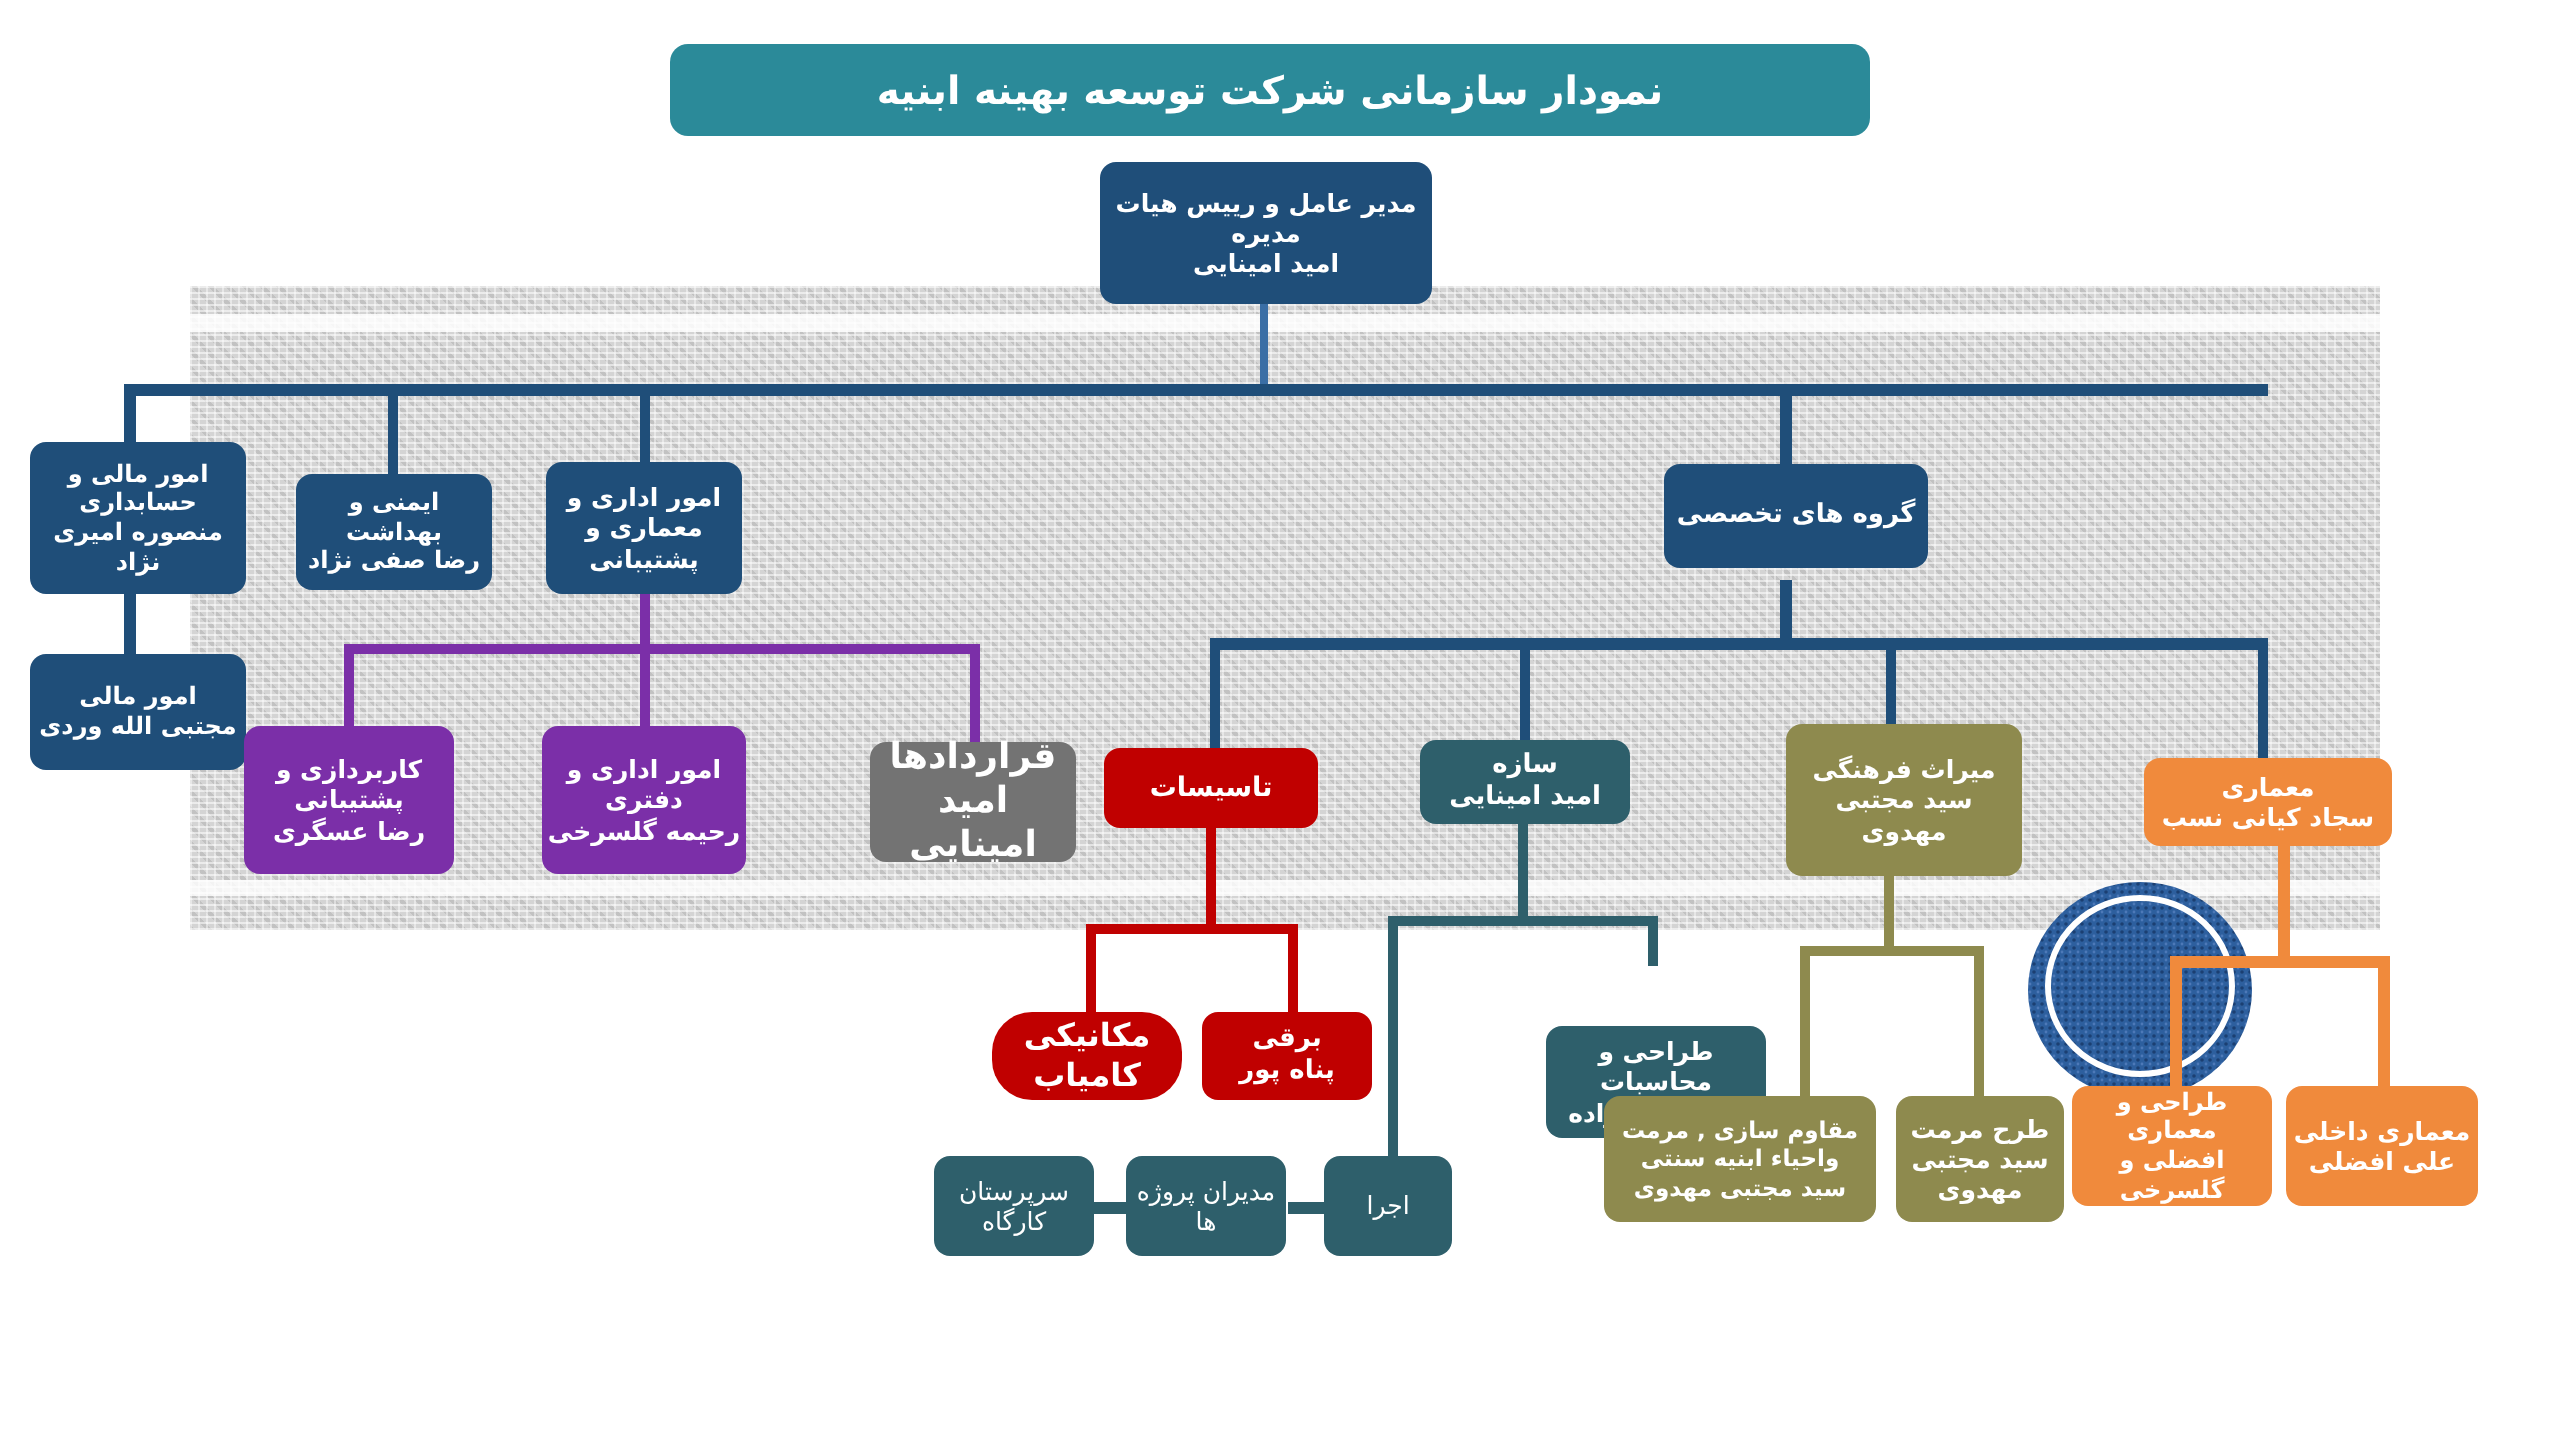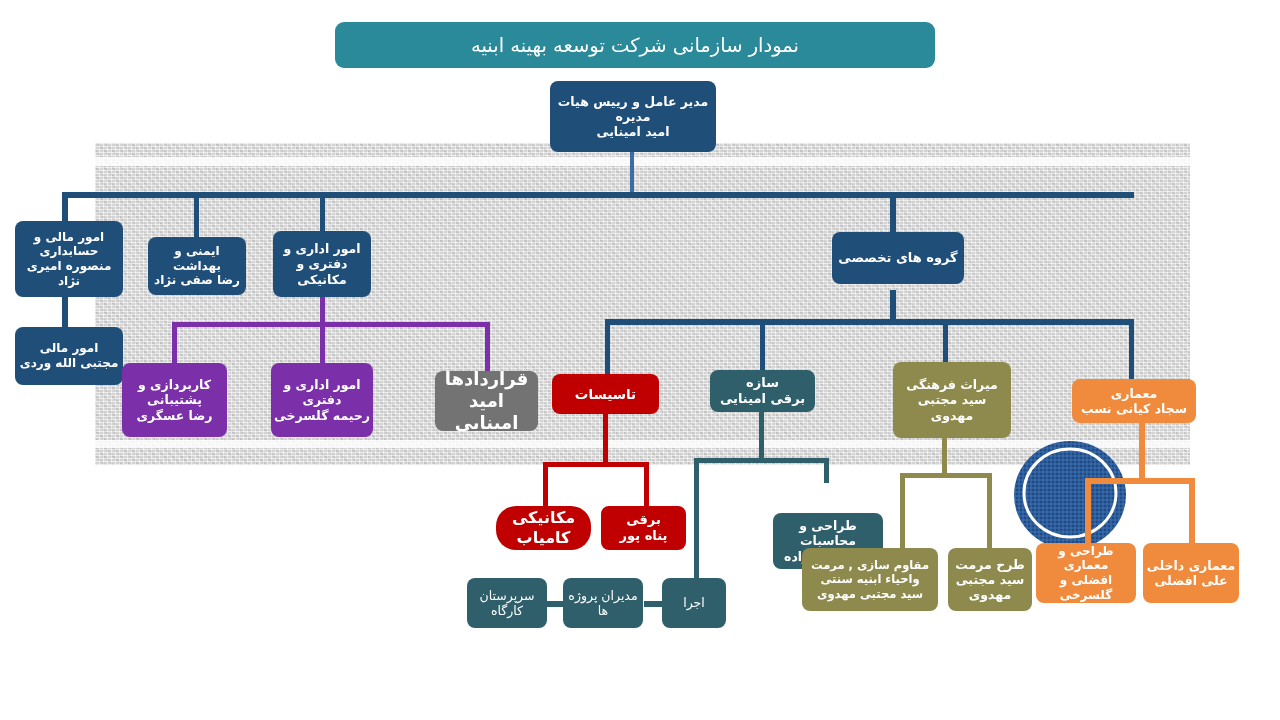--- a/index.html
+++ b/index.html
@@ -65,21 +65,21 @@
     top: 22px;
     width: 600px;
     height: 46px;
     border-radius: 9px;
     background: #2b8a99;
     color: #ffffff;
     display: flex;
     align-items: center;
     justify-content: center;
     font-size: 19.5px;
-    font-weight: normal;
+    font-weight: bold;
     letter-spacing: 0;
   }
 
   
   .line { position: absolute; }
 
   
   .node {
     position: absolute;
     border-radius: 8px;
@@ -169,21 +169,21 @@
 
   <div class="node" style="left:550px; top:81px; width:166px; height:71px; background:#1f4e79; font-size:12.5px;">مدیر عامل و رییس هیات مدیره
 امید امینایی</div>
 
   <div class="node" style="left:15px; top:221px; width:108px; height:76px; background:#1f4e79; font-size:12px;">امور مالی و حسابداری
 منصوره امیری نژاد</div>
 
   <div class="node" style="left:148px; top:237px; width:98px; height:58px; background:#1f4e79; font-size:12px;">ایمنی و بهداشت
 رضا صفی نژاد</div>
 
-  <div class="node" style="left:273px; top:231px; width:98px; height:66px; background:#1f4e79; font-size:12.5px;">امور اداری و دفتری و مکانیکی</div>
+  <div class="node" style="left:273px; top:231px; width:98px; height:66px; background:#1f4e79; font-size:12.5px;">امور اداری و معماری و پشتیبانی</div>
 
   <div class="node" style="left:832px; top:232px; width:132px; height:52px; background:#1f4e79; font-size:13px;">گروه های تخصصی</div>
 
   <div class="node" style="left:15px; top:327px; width:108px; height:58px; background:#1f4e79; font-size:12px;">امور مالی
 مجتبی الله وردی</div>
 
   <div class="node" style="left:122px; top:363px; width:105px; height:74px; background:#7b2fa8; font-size:12.5px;">کاربردازی و پشتیبانی
 رضا عسگری</div>
 
   <div class="node" style="left:271px; top:363px; width:102px; height:74px; background:#7b2fa8; font-size:12.5px;">امور اداری و دفتری
@@ -194,21 +194,21 @@
 
   <div class="node" style="left:552px; top:374px; width:107px; height:40px; background:#c00000; font-size:13.5px;">تاسیسات</div>
 
   <div class="node" style="left:496px; top:506px; width:95px; height:44px; background:#c00000; font-size:16px;border-radius:20px;">مکانیکی
 کامیاب</div>
 
   <div class="node" style="left:601px; top:506px; width:85px; height:44px; background:#c00000; font-size:13px;">برقی
 پناه پور</div>
 
   <div class="node" style="left:710px; top:370px; width:105px; height:42px; background:#2e5f6b; font-size:13px;">سازه
-برقی امینایی</div>
+امید امینایی</div>
 
   <div class="node" style="left:773px; top:482px; width:110px; height:56px; background:#2e5f6b; font-size:12.5px;margin-top:31px;">طراحی و محاسبات
 حجت بیگ زاده</div>
 
   <div class="node plain" style="left:662px; top:578px; width:64px; height:50px; background:#2e5f6b; font-size:12.5px;">اجرا</div>
 
   <div class="node plain" style="left:563px; top:578px; width:80px; height:50px; background:#2e5f6b; font-size:12.5px;">مدیران پروژه ها</div>
 
   <div class="node plain" style="left:467px; top:578px; width:80px; height:50px; background:#2e5f6b; font-size:12.5px;">سرپرستان کارگاه</div>
 

